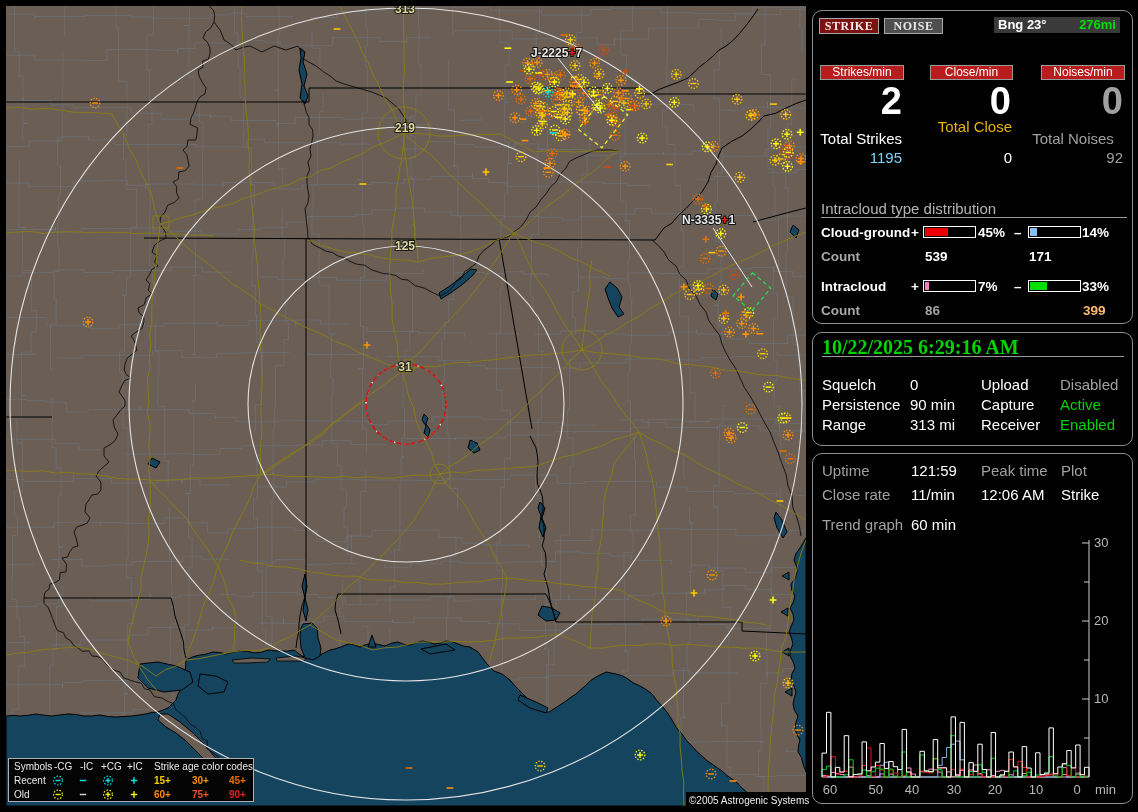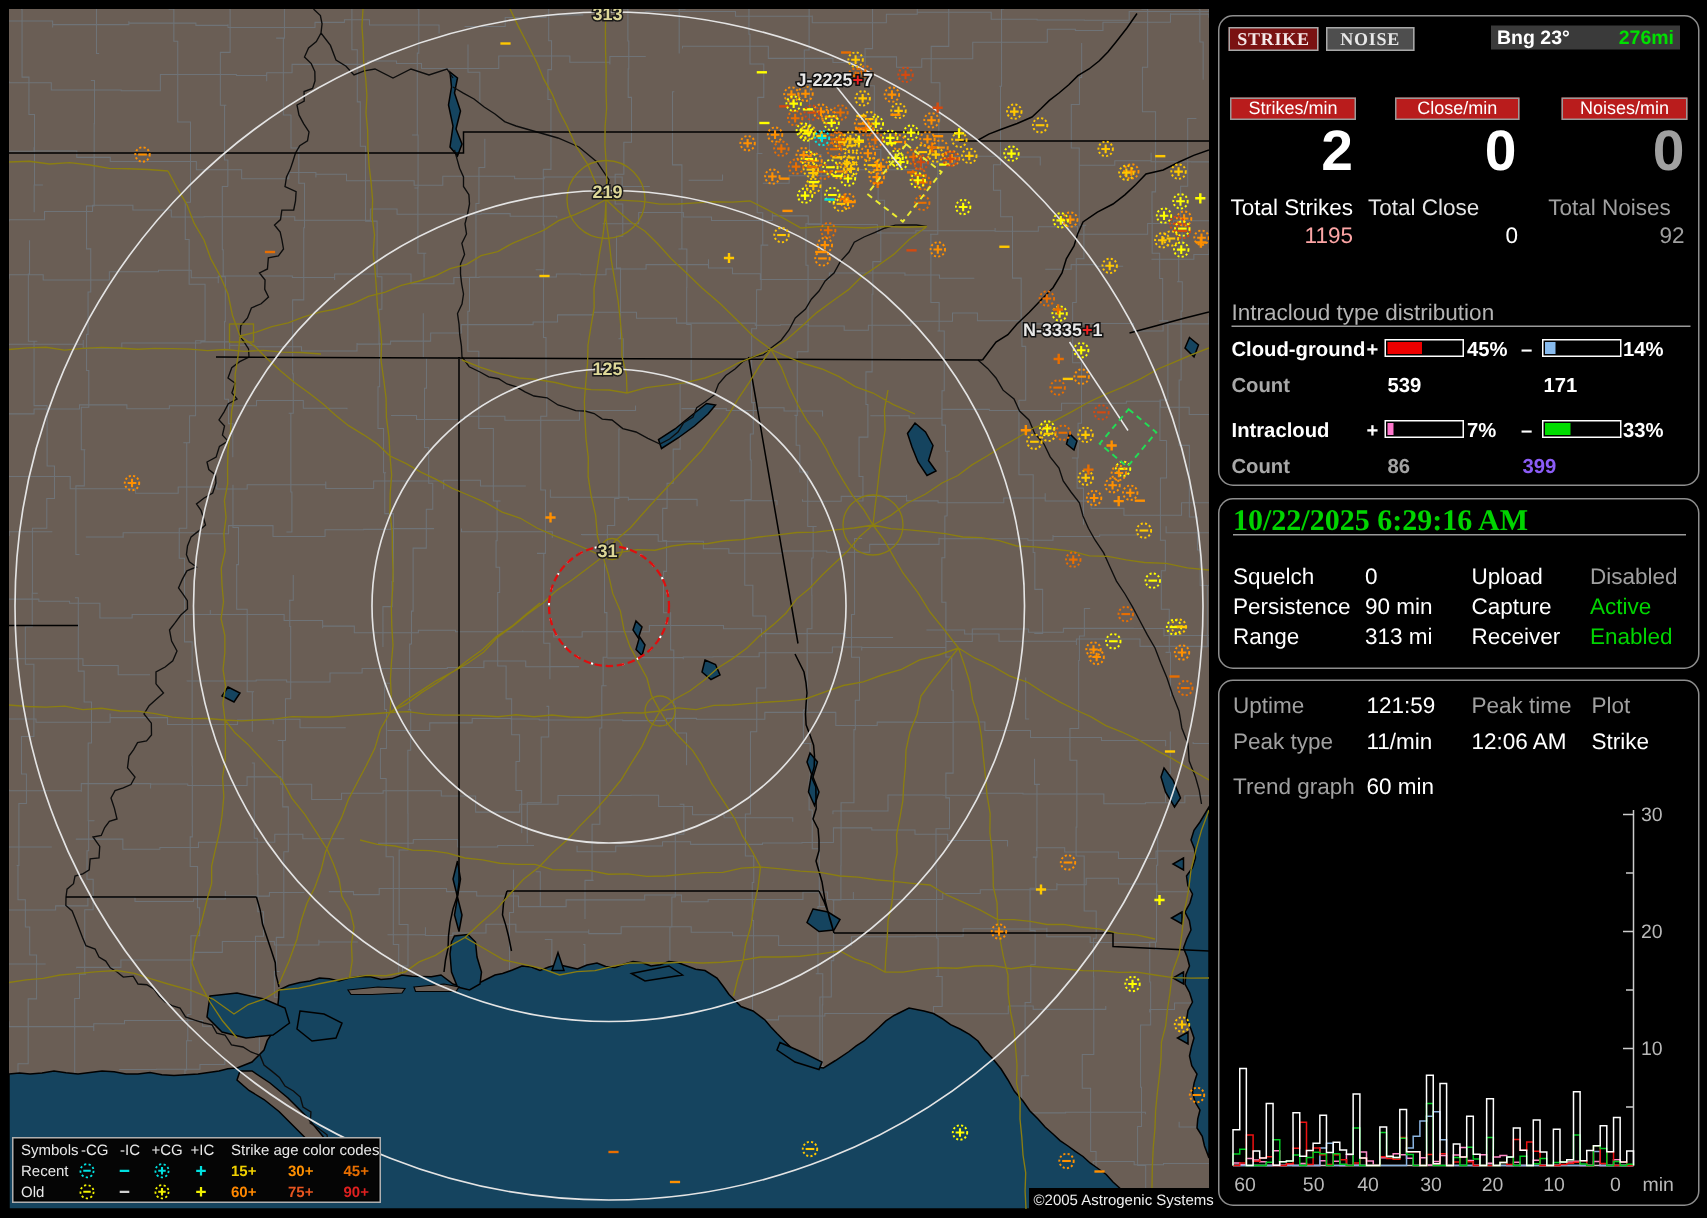--- a/index.html
+++ b/index.html
@@ -335,23 +335,23 @@
     <div class="btn" style="left:819px;top:18px;width:58px;height:14px;background:#7a1212;color:#f5e9e9;font-family:'Liberation Serif',serif">STRIKE</div>
     <div class="btn" style="left:884px;top:18px;width:57px;height:14px;background:#4e4e4e;color:#e8e8e8;font-family:'Liberation Serif',serif">NOISE</div>
     <div class="bng" style="left:994px;top:17px;width:126px;height:16px"><span style="color:#fff">Bng 23°</span><span style="color:#00e000;float:right">276mi</span></div>
     <div class="sbtn" style="left:820px;top:65px;width:82px">Strikes/min</div>
     <div class="sbtn" style="left:930px;top:65px;width:81px">Close/min</div>
     <div class="sbtn" style="left:1041px;top:65px;width:82px">Noises/min</div>
     <div class="big" style="left:802px;top:86px;width:100px;color:#fff">2</div>
     <div class="big" style="left:911px;top:86px;width:100px;color:#fff">0</div>
     <div class="big" style="left:1023px;top:86px;width:100px;color:#a0a0a0">0</div>
     <div class="lbl" style="left:802px;top:130px;width:100px;text-align:right;color:#fff">Total Strikes</div>
-    <div class="lbl" style="left:912px;top:130px;width:100px;color:#e5e5e5">Total Close</div>
+    <div class="lbl" style="left:912px;top:118px;width:100px;text-align:right;color:#eab308">Total Close</div>
     <div class="lbl" style="left:1023px;top:130px;width:100px;text-align:center;color:#a0a0a0">Total Noises</div>
-    <div class="lbl" style="left:802px;top:149px;width:100px;text-align:right;color:#fca5a5">1195</div>
+    <div class="lbl" style="left:802px;top:149px;width:100px;text-align:right;color:#7dd3fc">1195</div>
     <div class="lbl" style="left:912px;top:149px;width:100px;text-align:right;color:#fff">0</div>
     <div class="lbl" style="left:1023px;top:149px;width:100px;text-align:right;color:#a0a0a0">92</div>
     <div class="lbl" style="left:821px;top:200px;color:#b4b4b4">Intracloud type distribution</div>
     <div style="position:absolute;left:821px;top:217px;width:306px;height:1px;background:#9a9a9a"></div>
     <div class="lblb" style="left:821px;top:225px;color:#fff">Cloud-ground</div>
     <div class="lblb" style="left:911px;top:225px;color:#fff">+</div>
     <div class="barbox" style="left:923px;top:226px">
       <div style="position:absolute;left:1px;top:1px;bottom:1px;width:45%;background:#ee0000"></div>
     </div>
     <div class="lblb" style="left:978px;top:225px;color:#fff">45%</div>
@@ -369,40 +369,40 @@
       <div style="position:absolute;left:1px;top:1px;bottom:1px;width:7%;background:#ff77cc"></div>
     </div>
     <div class="lblb" style="left:978px;top:279px;color:#fff">7%</div>
     <div class="lblb" style="left:1014px;top:279px;color:#fff">–</div>
     <div class="barbox" style="left:1028px;top:280px">
       <div style="position:absolute;left:1px;top:1px;bottom:1px;width:33%;background:#00dd00"></div>
     </div>
     <div class="lblb" style="left:1082px;top:279px;color:#fff">33%</div>
     <div class="lblb" style="left:821px;top:303px;color:#a8a8a8">Count</div>
     <div class="lblb" style="left:925px;top:303px;color:#a3a3a3">86</div>
-    <div class="lblb" style="left:1015px;top:303px;color:#8b5cf6">399</div>
+    <div class="lblb" style="left:1083px;top:303px;color:#fdba74">399</div>
     <div style="position:absolute;left:822px;top:336px;font:bold 20px 'Liberation Serif',serif;color:#00d400">10/22/2025 6:29:16 AM</div>
     <div style="position:absolute;left:822px;top:356px;width:302px;height:1px;background:#9a9a9a"></div>
     <div class="lbl" style="left:822px;top:376px;color:#fff">Squelch</div>
     <div class="lbl" style="left:910px;top:376px;color:#fff">0</div>
     <div class="lbl" style="left:981px;top:376px;color:#fff">Upload</div>
     <div class="lbl" style="left:1060px;top:376px;color:#a0a0a0">Disabled</div>
     <div class="lbl" style="left:822px;top:396px;color:#fff">Persistence</div>
     <div class="lbl" style="left:910px;top:396px;color:#fff">90 min</div>
     <div class="lbl" style="left:981px;top:396px;color:#fff">Capture</div>
     <div class="lbl" style="left:1060px;top:396px;color:#00d400">Active</div>
     <div class="lbl" style="left:822px;top:416px;color:#fff">Range</div>
     <div class="lbl" style="left:910px;top:416px;color:#fff">313 mi</div>
     <div class="lbl" style="left:981px;top:416px;color:#fff">Receiver</div>
     <div class="lbl" style="left:1060px;top:416px;color:#00d400">Enabled</div>
     <div class="lbl" style="left:822px;top:462px;color:#a0a0a0">Uptime</div>
     <div class="lbl" style="left:911px;top:462px;color:#fff">121:59</div>
     <div class="lbl" style="left:981px;top:462px;color:#a0a0a0">Peak time</div>
     <div class="lbl" style="left:1061px;top:462px;color:#a0a0a0">Plot</div>
-    <div class="lbl" style="left:822px;top:486px;color:#a0a0a0">Peak type</div>
+    <div class="lbl" style="left:822px;top:486px;color:#a0a0a0">Close rate</div>
     <div class="lbl" style="left:911px;top:486px;color:#fff">11/min</div>
     <div class="lbl" style="left:981px;top:486px;color:#fff">12:06 AM</div>
     <div class="lbl" style="left:1061px;top:486px;color:#fff">Strike</div>
     <div class="lbl" style="left:822px;top:516px;color:#a0a0a0">Trend graph</div>
     <div class="lbl" style="left:911px;top:516px;color:#fff">60 min</div>
     <svg width="1138" height="812" style="position:absolute;left:0;top:0;pointer-events:none">
       <path d="M1089 540V777M822 777H1089" stroke="#cccccc" fill="none"></path>
       <path d="M1089 738h-5M1089 699h-7M1089 660h-5M1089 621h-7M1089 582h-5M1089 543h-7" stroke="#cccccc" fill="none"></path>
       <path d="M822 777L822 775.4L826.5 775.4L826.5 776.4L830.9 776.4L830.9 772.4L835.4 772.4L835.4 773.4L839.8 773.4L839.8 774.5L844.2 774.5L844.2 777L848.7 777L848.7 767.1L853.2 767.1L853.1 777L857.6 777L857.6 776.3L862.1 776.3L862 777L866.5 777L866.5 775.7L871 775.7L871 777L875.4 777L875.4 777L879.9 777L879.9 773.9L884.3 773.9L884.3 777L888.8 777L888.8 774.1L893.2 774.1L893.2 777L897.7 777L897.6 769.6L902.1 769.6L902.1 776.9L906.6 776.9L906.5 768L911 768L911 774L915.5 774L915.5 776.9L919.9 776.9L919.9 771.8L924.4 771.8L924.4 770.8L928.8 770.8L928.8 769.1L933.2 769.1L933.2 769.8L937.7 769.8L937.7 772.1L942.2 772.1L942.1 777L946.6 777L946.6 771.9L951.1 771.9L951 776.7L955.5 776.7L955.5 774.4L960 774.4L960 770.3L964.4 770.3L964.4 777L968.9 777L968.9 770L973.3 770L973.3 765L977.8 765L977.8 773.7L982.2 773.7L982.2 777L986.7 777L986.6 769.8L991.1 769.8L991.1 775.5L995.6 775.5L995.5 771.3L1000 771.3L1000 770.4L1004.5 770.4L1004.5 777L1008.9 777L1008.9 774.8L1013.4 774.8L1013.4 777L1017.8 777L1017.8 777L1022.2 777L1022.2 773.5L1026.7 773.5L1026.7 777L1031.2 777L1031.2 777L1035.6 777L1035.6 777L1040 777L1040 774.8L1044.5 774.8L1044.5 774.7L1049 774.7L1049 774.2L1053.4 774.2L1053.4 777L1057.9 777L1057.8 777L1062.3 777L1062.3 774.4L1066.8 774.4L1066.8 777L1071.2 777L1071.2 777L1075.7 777L1075.7 773.1L1080.1 773.1L1080.1 777L1084.5 777L1084.5 777L1089 777L1089 777" stroke="#ff8ac8" fill="none"></path>
       <path d="M822 777L822 777L826.5 777L826.5 777L830.9 777L830.9 777L835.4 777L835.4 777L839.8 777L839.8 777L844.2 777L844.2 777L848.7 777L848.7 777L853.2 777L853.1 777L857.6 777L857.6 777L862.1 777L862 777L866.5 777L866.5 777L871 777L871 777L875.4 777L875.4 777L879.9 777L879.9 765.3L884.3 765.3L884.3 762.2L888.8 762.2L888.8 777L893.2 777L893.2 777L897.7 777L897.6 777L902.1 777L902.1 777L906.6 777L906.5 777L911 777L911 777L915.5 777L915.5 777L919.9 777L919.9 777L924.4 777L924.4 777L928.8 777L928.8 777L933.2 777L933.2 777L937.7 777L937.7 765.3L942.2 765.3L942.1 757.5L946.6 757.5L946.6 747.4L951.1 747.4L951 744.2L955.5 744.2L955.5 741.1L960 741.1L960 759.8L964.4 759.8L964.4 777L968.9 777L968.9 777L973.3 777L973.3 777L977.8 777L977.8 777L982.2 777L982.2 777L986.7 777L986.6 777L991.1 777L991.1 777L995.6 777L995.5 777L1000 777L1000 777L1004.5 777L1004.5 777L1008.9 777L1008.9 777L1013.4 777L1013.4 777L1017.8 777L1017.8 777L1022.2 777L1022.2 777L1026.7 777L1026.7 777L1031.2 777L1031.2 777L1035.6 777L1035.6 777L1040 777L1040 777L1044.5 777L1044.5 777L1049 777L1049 777L1053.4 777L1053.4 777L1057.9 777L1057.8 777L1062.3 777L1062.3 767.6L1066.8 767.6L1066.8 777L1071.2 777L1071.2 777L1075.7 777L1075.7 777L1080.1 777L1080.1 777L1084.5 777L1084.5 777L1089 777L1089 777" stroke="#8ab4e0" fill="none"></path>

